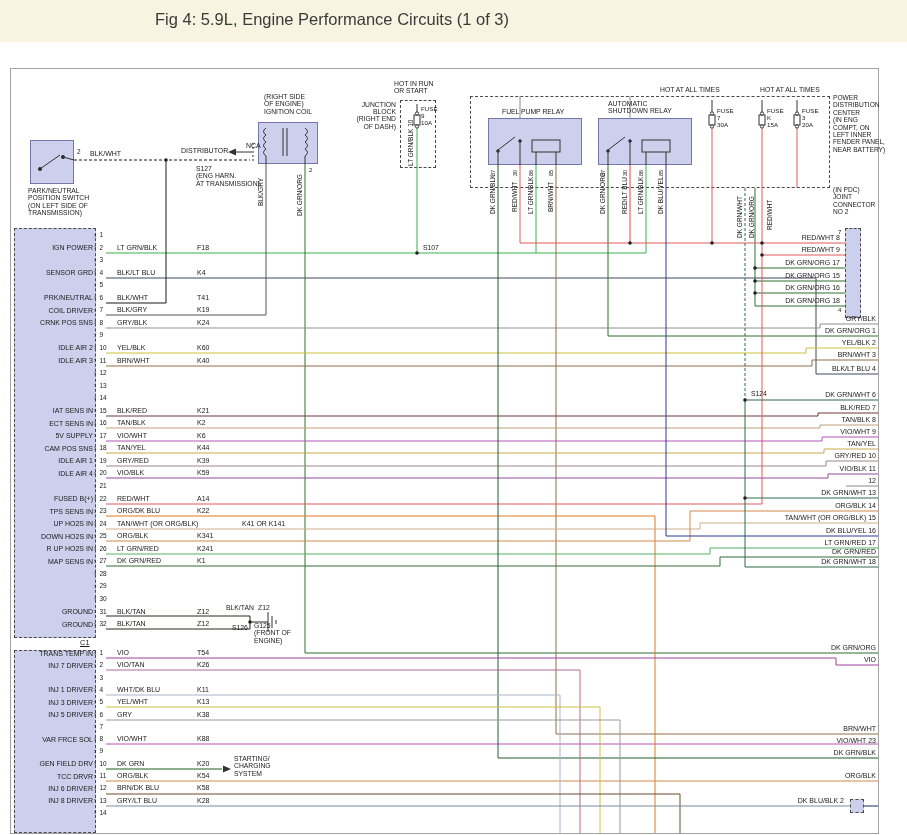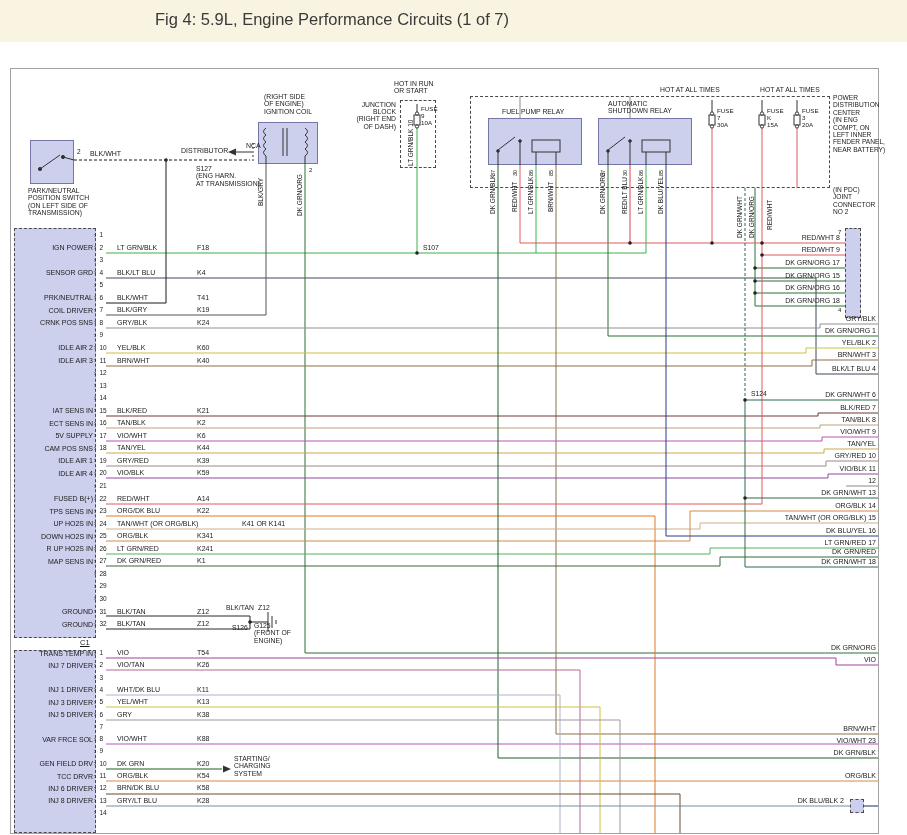--- a/index.html
+++ b/index.html
@@ -15,21 +15,21 @@
   #wiring-svg{position:absolute;left:0;top:0;z-index:3}
   .lbl{position:absolute;white-space:nowrap;line-height:1.05;z-index:5}
   .vlbl{position:absolute;transform:rotate(-90deg);transform-origin:0 0;white-space:nowrap;z-index:5}
   polyline{fill:none;stroke-width:1}
   .inl{stroke:#333;fill:none}
 </style>
 </head>
 <body>
 
 <div id="header" style="background: rgb(248, 244, 225);">
-  <div id="page-title">Fig 4: 5.9L, Engine Performance Circuits (1 of 7)</div>
+  <div id="page-title">Fig 4: 5.9L, Engine Performance Circuits (1 of 3)</div>
 </div>
 
 <div id="diagram">
   <div id="frame"></div>
 
   <div class="box lav dashb" style="left: 14px; top: 228px; width: 82px; height: 410px; background: rgb(204, 208, 236);"></div>
   <div class="box lav dashb" style="left: 14px; top: 650px; width: 82px; height: 183px; background: rgb(204, 208, 236);"></div>
   <div class="box lav solidb" style="left: 30px; top: 140px; width: 44px; height: 44px; background: rgb(204, 208, 236); border-color: rgb(117, 117, 168);"></div>
   <div class="box lav solidb" style="left: 258px; top: 122px; width: 60px; height: 42px; background: rgb(204, 208, 236); border-color: rgb(117, 117, 168);"></div>
   <div class="box dashb" style="left:400px;top:100px;width:36px;height:68px"></div>

